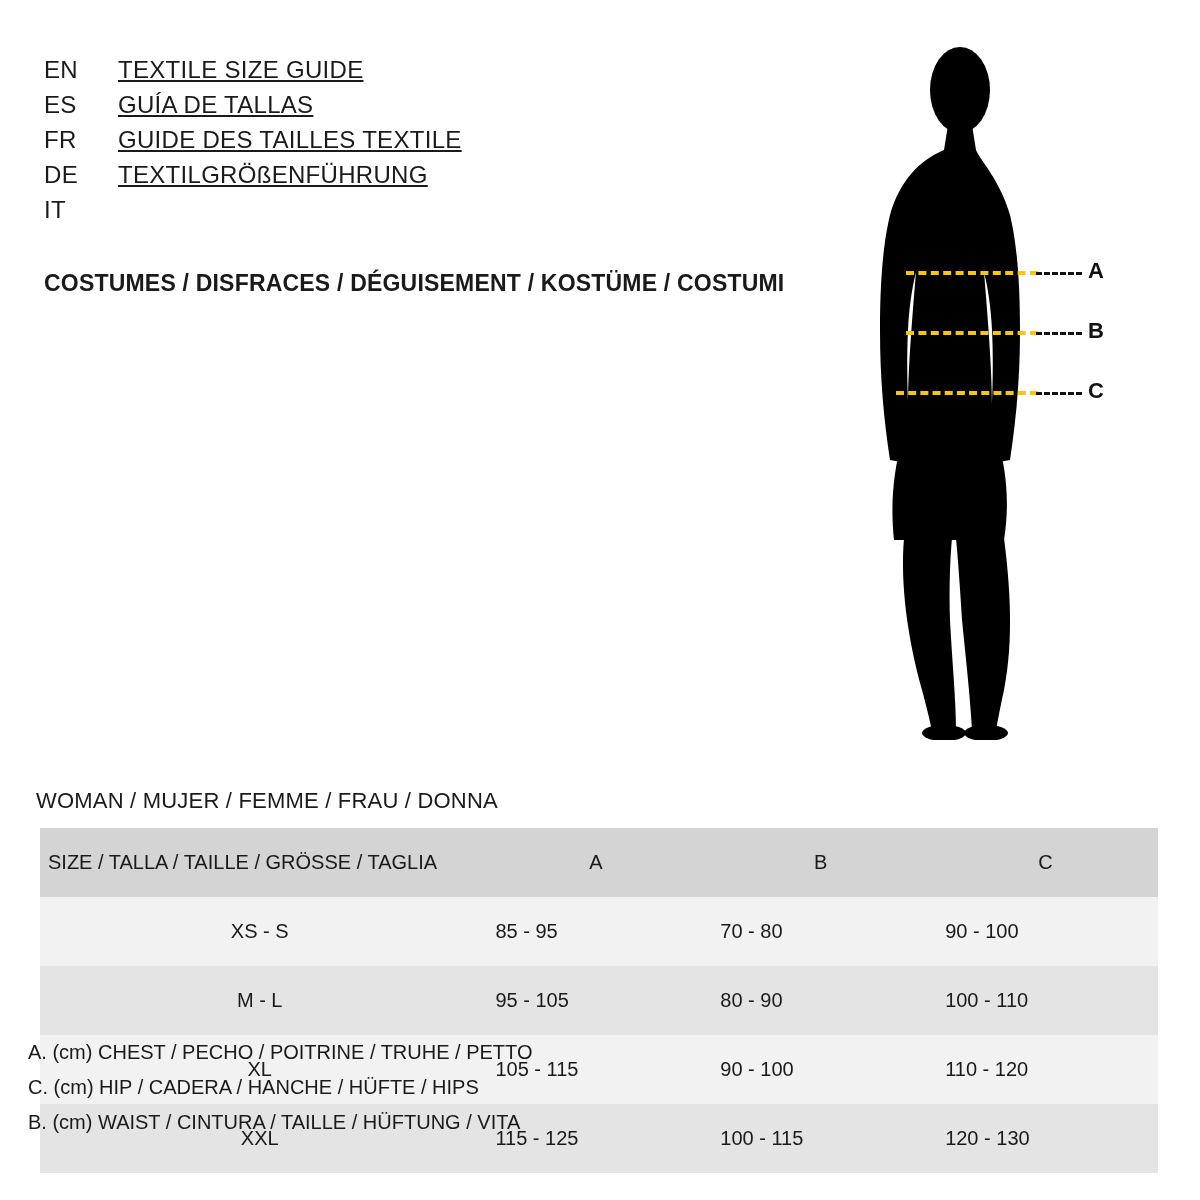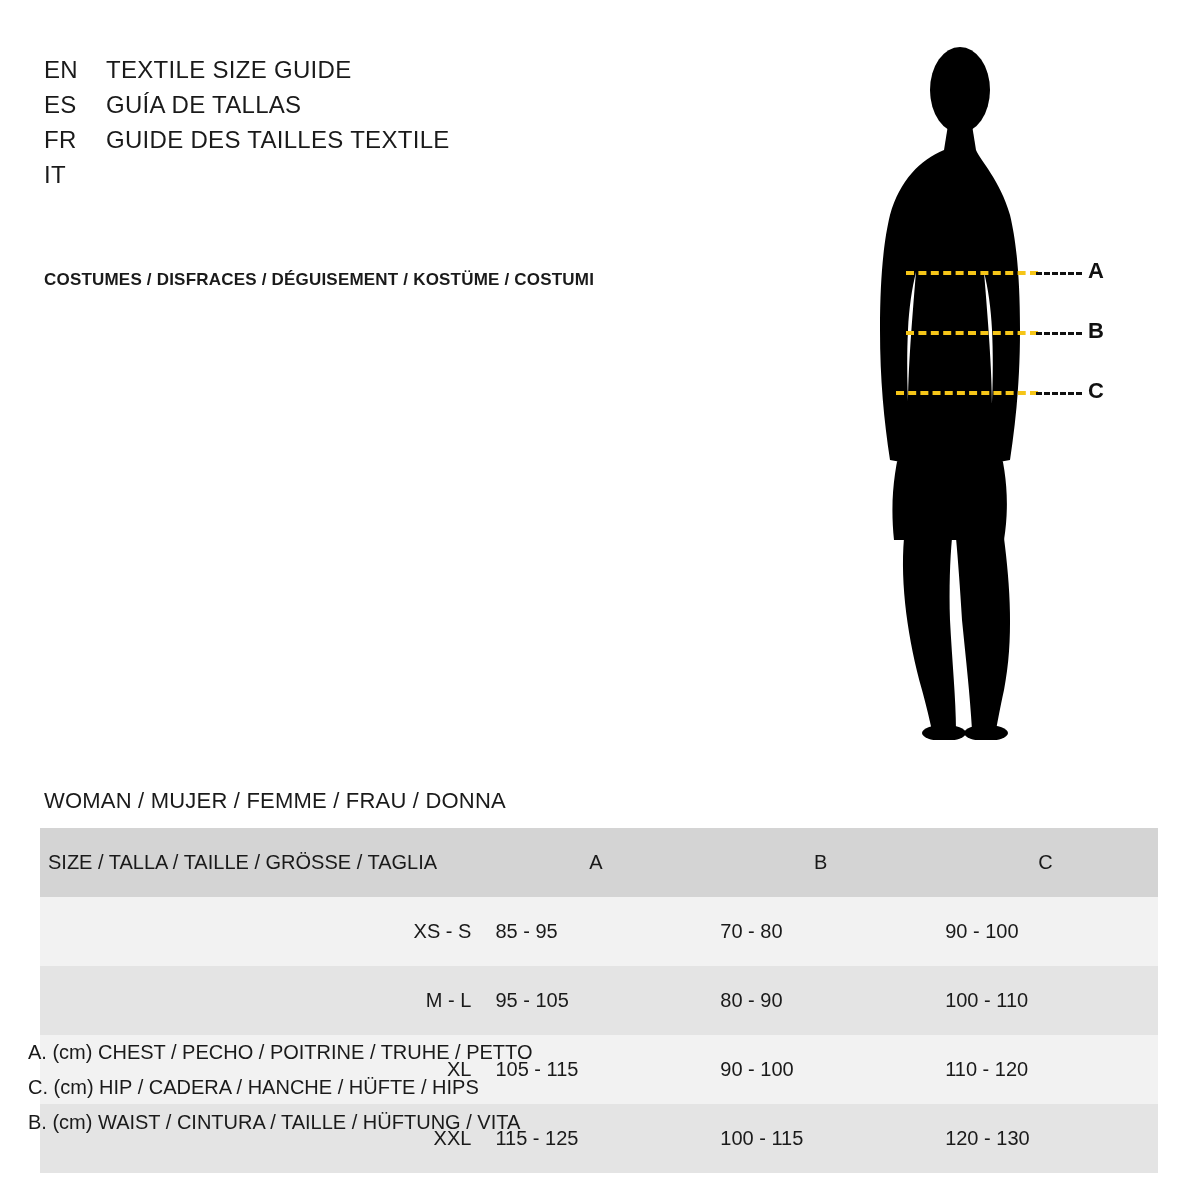--- a/index.html
+++ b/index.html
@@ -22,33 +22,35 @@
     left: 44px;
     top: 56px;
     width: 820px;
   }
   .lang-row {
     display: flex;
     align-items: baseline;
     height: 35px;
     font-size: 24px;
     letter-spacing: 0.3px;
+    gap: 12px;
   }
   .lang-code {
     width: 62px;
     flex: 0 0 62px;
   }
   .lang-text {
     flex: 1 1 auto;
+    text-decoration: underline;
   }
   .costumes-line {
     position: absolute;
     left: 44px;
     top: 270px;
-    font-size: 17px;
+    font-size: 23px;
     font-weight: bold;
     letter-spacing: 0.2px;
   }
 
   
   .figure-wrap {
     position: absolute;
     left: 860px;
     top: 40px;
     width: 300px;
@@ -86,21 +88,21 @@
     height: 0;
     border-top: 4px dashed #f5c518;
   }
   .ym-a { left: 46px; top: 231px; width: 132px; }
   .ym-b { left: 46px; top: 291px; width: 132px; }
   .ym-c { left: 36px; top: 351px; width: 142px; }
 
   
   .table-title {
     position: absolute;
-    left: 44px;
+    left: 36px;
     top: 788px;
     font-size: 22px;
     letter-spacing: 0.2px;
   }
   table.size-table {
     position: absolute;
     left: 40px;
     top: 828px;
     width: 1118px;
     border-collapse: collapse;
@@ -123,21 +125,21 @@
   table.size-table thead th.val-col {
     text-align: center;
   }
   table.size-table tbody tr:nth-child(odd) {
     background: #f2f2f2;
   }
   table.size-table tbody tr:nth-child(even) {
     background: #e4e4e4;
   }
   table.size-table td.label-col {
-    text-align: right;
+    text-align: center;
     padding-left: 8px;
     width: 460px;
   }
   table.size-table td.val-col,
   table.size-table th.val-col {
     text-align: left;
     width: 219px;
   }
 
   
@@ -158,20 +160,24 @@
     <span class="lang-code">EN</span>
     <span class="lang-text">TEXTILE SIZE GUIDE</span>
   </div>
   <div class="lang-row">
     <span class="lang-code">ES</span>
     <span class="lang-text">GUÍA DE TALLAS</span>
   </div>
   <div class="lang-row">
     <span class="lang-code">FR</span>
     <span class="lang-text">GUIDE DES TAILLES TEXTILE</span>
+  </div>
+  <div class="lang-row">
+    <span class="lang-code">DE</span>
+    <span class="lang-text">TEXTILGRÖßENFÜHRUNG</span>
   </div>
   <div class="lang-row">
     <span class="lang-code">IT</span>
   </div>
 </div>
 
 <div class="costumes-line">COSTUMES / DISFRACES / DÉGUISEMENT / KOSTÜME / COSTUMI</div>
 
 <div class="figure-wrap">
   <svg class="figure-svg" width="230" height="700" viewBox="0 0 230 700">

